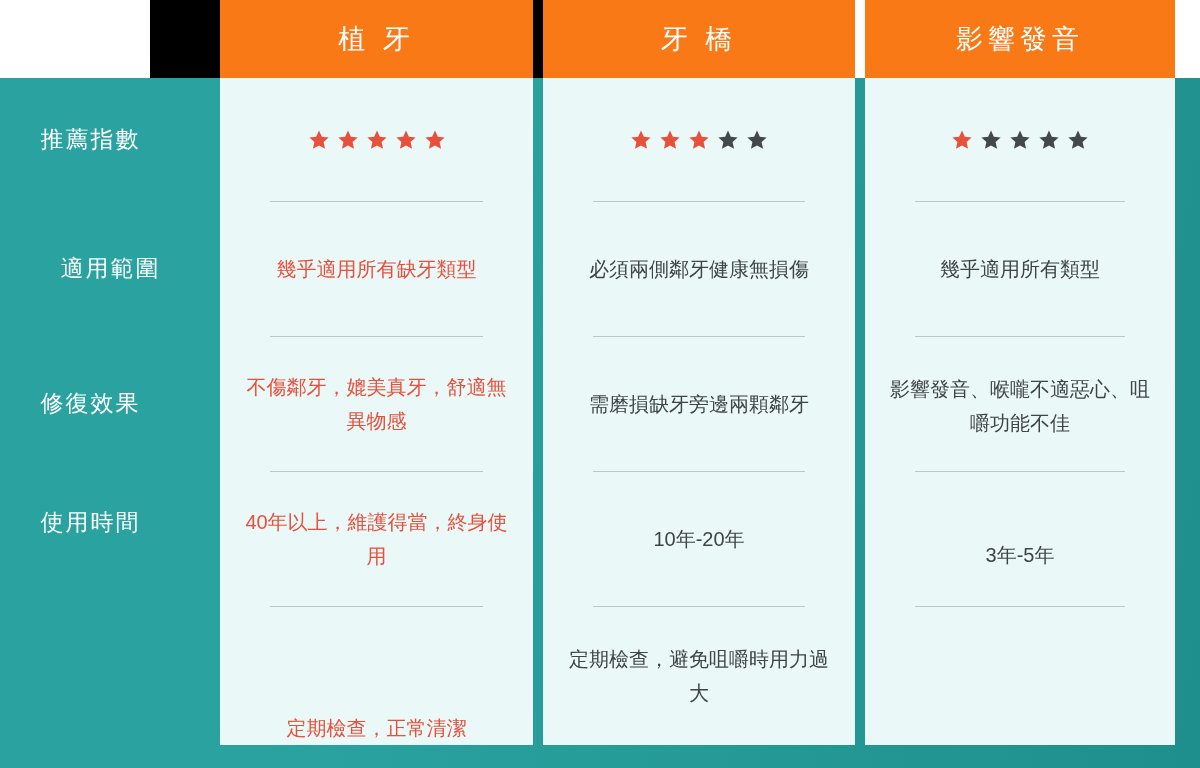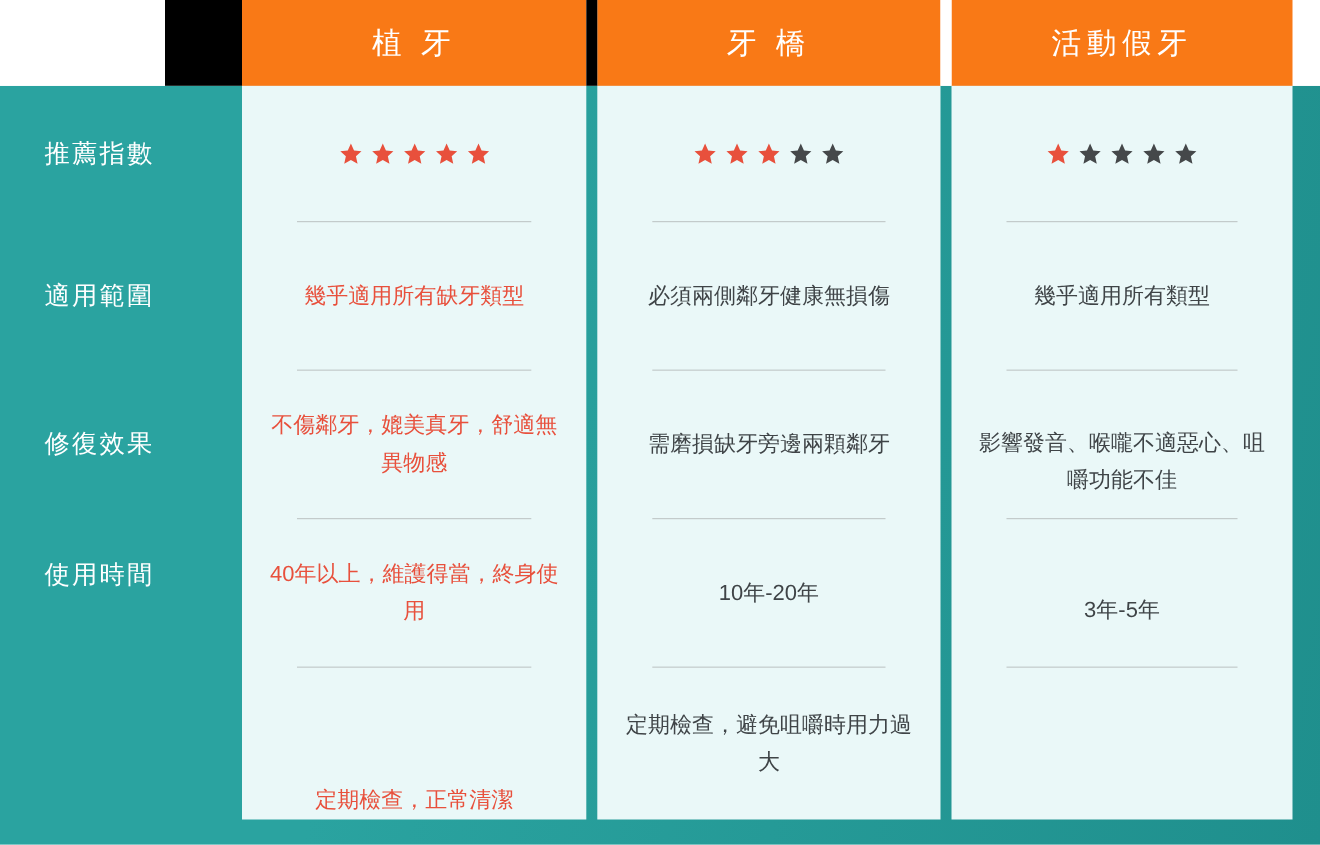--- a/index.html
+++ b/index.html
@@ -84,28 +84,28 @@
   <div class="panel p2"></div>
   <div class="panel p3"></div>
 
   <div class="hdr hdr1">
     <span>植 牙</span>
   </div>
   <div class="hdr hdr2">
     <span>牙 橋</span>
   </div>
   <div class="hdr hdr3">
-    <span>活動假牙</span>
+    <span>影響發音</span>
   </div>
   <div class="hdr-gap-black"></div>
   <div class="hdr-gap-white"></div>
 
   <div class="labels" id="labels">
       <div class="row-label" style="top: 0px; height: 123px;">推薦指數</div>
-      <div class="row-label" style="top: 123px; height: 135px;">適用範圍</div>
+      <div class="row-label" style="top: 123px; height: 135px; padding-left: 20px;">適用範圍</div>
       <div class="row-label" style="top: 258px; height: 135px;">修復效果</div>
       <div class="row-label" style="top: 377px; height: 135px;">使用時間</div>
     </div>
 
   <div class="panel p1" id="cells-0" style="background:transparent;">
       <div class="cell hi" style="top: 0px; height: 123px;">
         <div class="stars">
           <svg class="star on" viewBox="0 0 24 24">
             <path d="M12 1.6l3.1 6.9 7.4.8-5.5 5 1.6 7.3L12 17.9 5.4 21.6 7 14.3 1.5 9.3l7.4-.8z"></path>
           </svg>
@@ -193,21 +193,21 @@
             <path d="M12 1.6l3.1 6.9 7.4.8-5.5 5 1.6 7.3L12 17.9 5.4 21.6 7 14.3 1.5 9.3l7.4-.8z"></path>
           </svg>
           <svg class="star off" viewBox="0 0 24 24">
             <path d="M12 1.6l3.1 6.9 7.4.8-5.5 5 1.6 7.3L12 17.9 5.4 21.6 7 14.3 1.5 9.3l7.4-.8z"></path>
           </svg>
         </div>
       </div>
       <div class="cell norm" style="top: 123px; height: 135px;">
         <span>幾乎適用所有類型</span>
       </div>
-      <div class="cell norm" style="top: 274px; height: 135px;">
+      <div class="cell norm" style="top: 260px; height: 135px;">
         <span>影響發音、喉嚨不適惡心、咀嚼功能不佳</span>
       </div>
       <div class="cell norm" style="top: 393px; height: 135px; margin-top: 16px;">
         <span>3年-5年</span>
       </div>
       <div class="sep" style="top: 123px;"></div>
       <div class="sep" style="top: 258px;"></div>
       <div class="sep" style="top: 393px;"></div>
       <div class="sep" style="top: 528px;"></div>
     </div>

